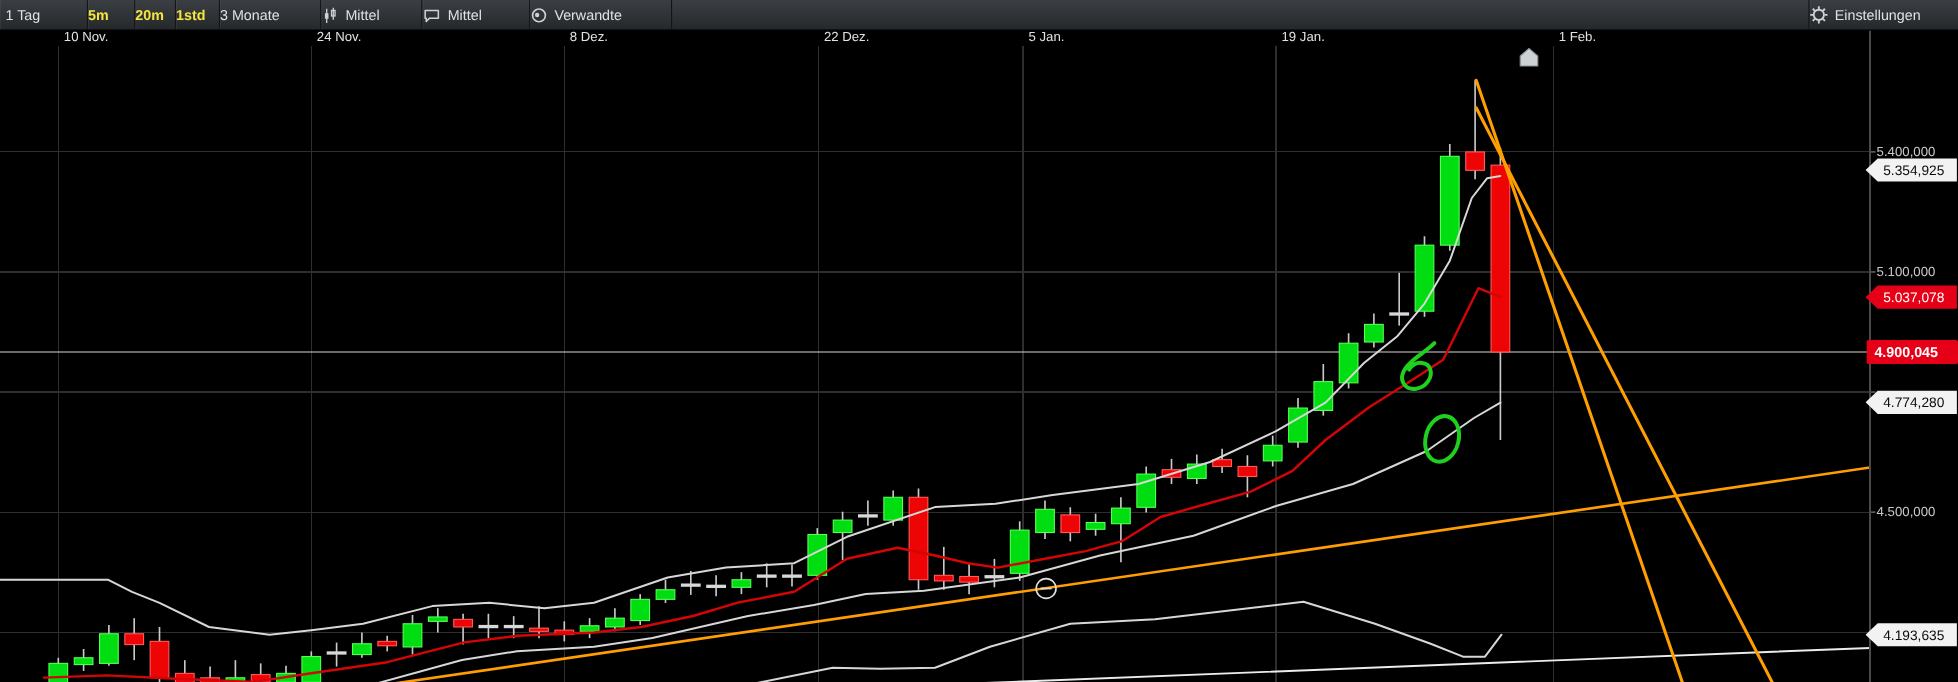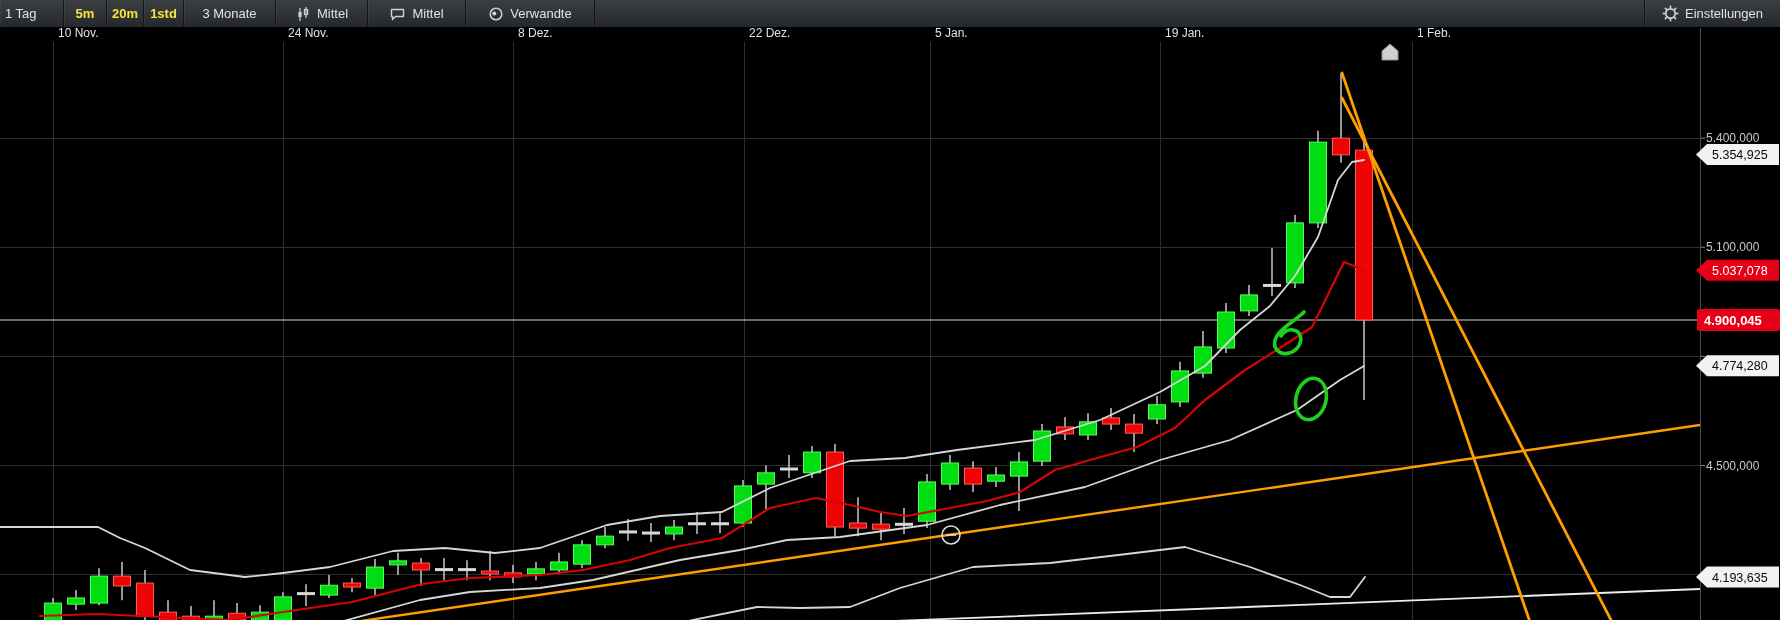--- a/index.html
+++ b/index.html
@@ -2,26 +2,26 @@
 <html><head>
 <meta charset="utf-8">
 <style>
   html,body{margin:0;padding:0;background:#000;}
   body{width:1780px;height:620px;position:relative;overflow:hidden;
        font-family:"Liberation Sans",sans-serif;}
   #chart{position:absolute;top:0;left:0;}
   .toolbar{position:absolute;top:0;left:0;width:1780px;height:27px;
     background:linear-gradient(#3b3f43,#25282b);
     border-bottom:1px solid #000;display:flex;align-items:stretch;z-index:10;}
-  .tb-btn{display:flex;align-items:center;justify-content:center;gap:6px;
+  .tb-btn{display:flex;align-items:center;gap:6px;
     color:#dfe1e3;font-size:13px;box-sizing:border-box;
     border-right:1px solid #131518;box-shadow:inset 1px 0 0 rgba(255,255,255,0.05);
     white-space:nowrap;cursor:default;}
   .tb-btn.yellow{color:#f5e63c;font-weight:bold;}
-  .w-tag{width:64px;justify-content:flex-start;padding-left:5px;}
+  .w-tag{width:80px;justify-content:flex-start;padding-left:5px;}
   .w-5m{width:43px}.w-30m{width:37px}.w-1std{width:40px}.w-3mo{width:92px}
   .w-vor{width:189px}.w-mit{width:92px}.w-for{width:98px}.w-ver{width:129px}
   .tb-spacer{flex:1;border-right:none;}
   .w-set{width:136px;border-right:none;border-left:1px solid #131518;}
   .icon{display:flex;align-items:center;}
   svg text{font-family:"Liberation Sans",sans-serif;}
   .vgrid,.hgrid{stroke:#2e2e2e;stroke-width:1;shape-rendering:crispEdges;}
   .axis-border{stroke:#4a4a4a;stroke-width:1;shape-rendering:crispEdges;}
   .date-label{fill:#e2e2e2;font-size:12px;}
   .grid-price-label{fill:#c9c9c9;font-size:12px;}

